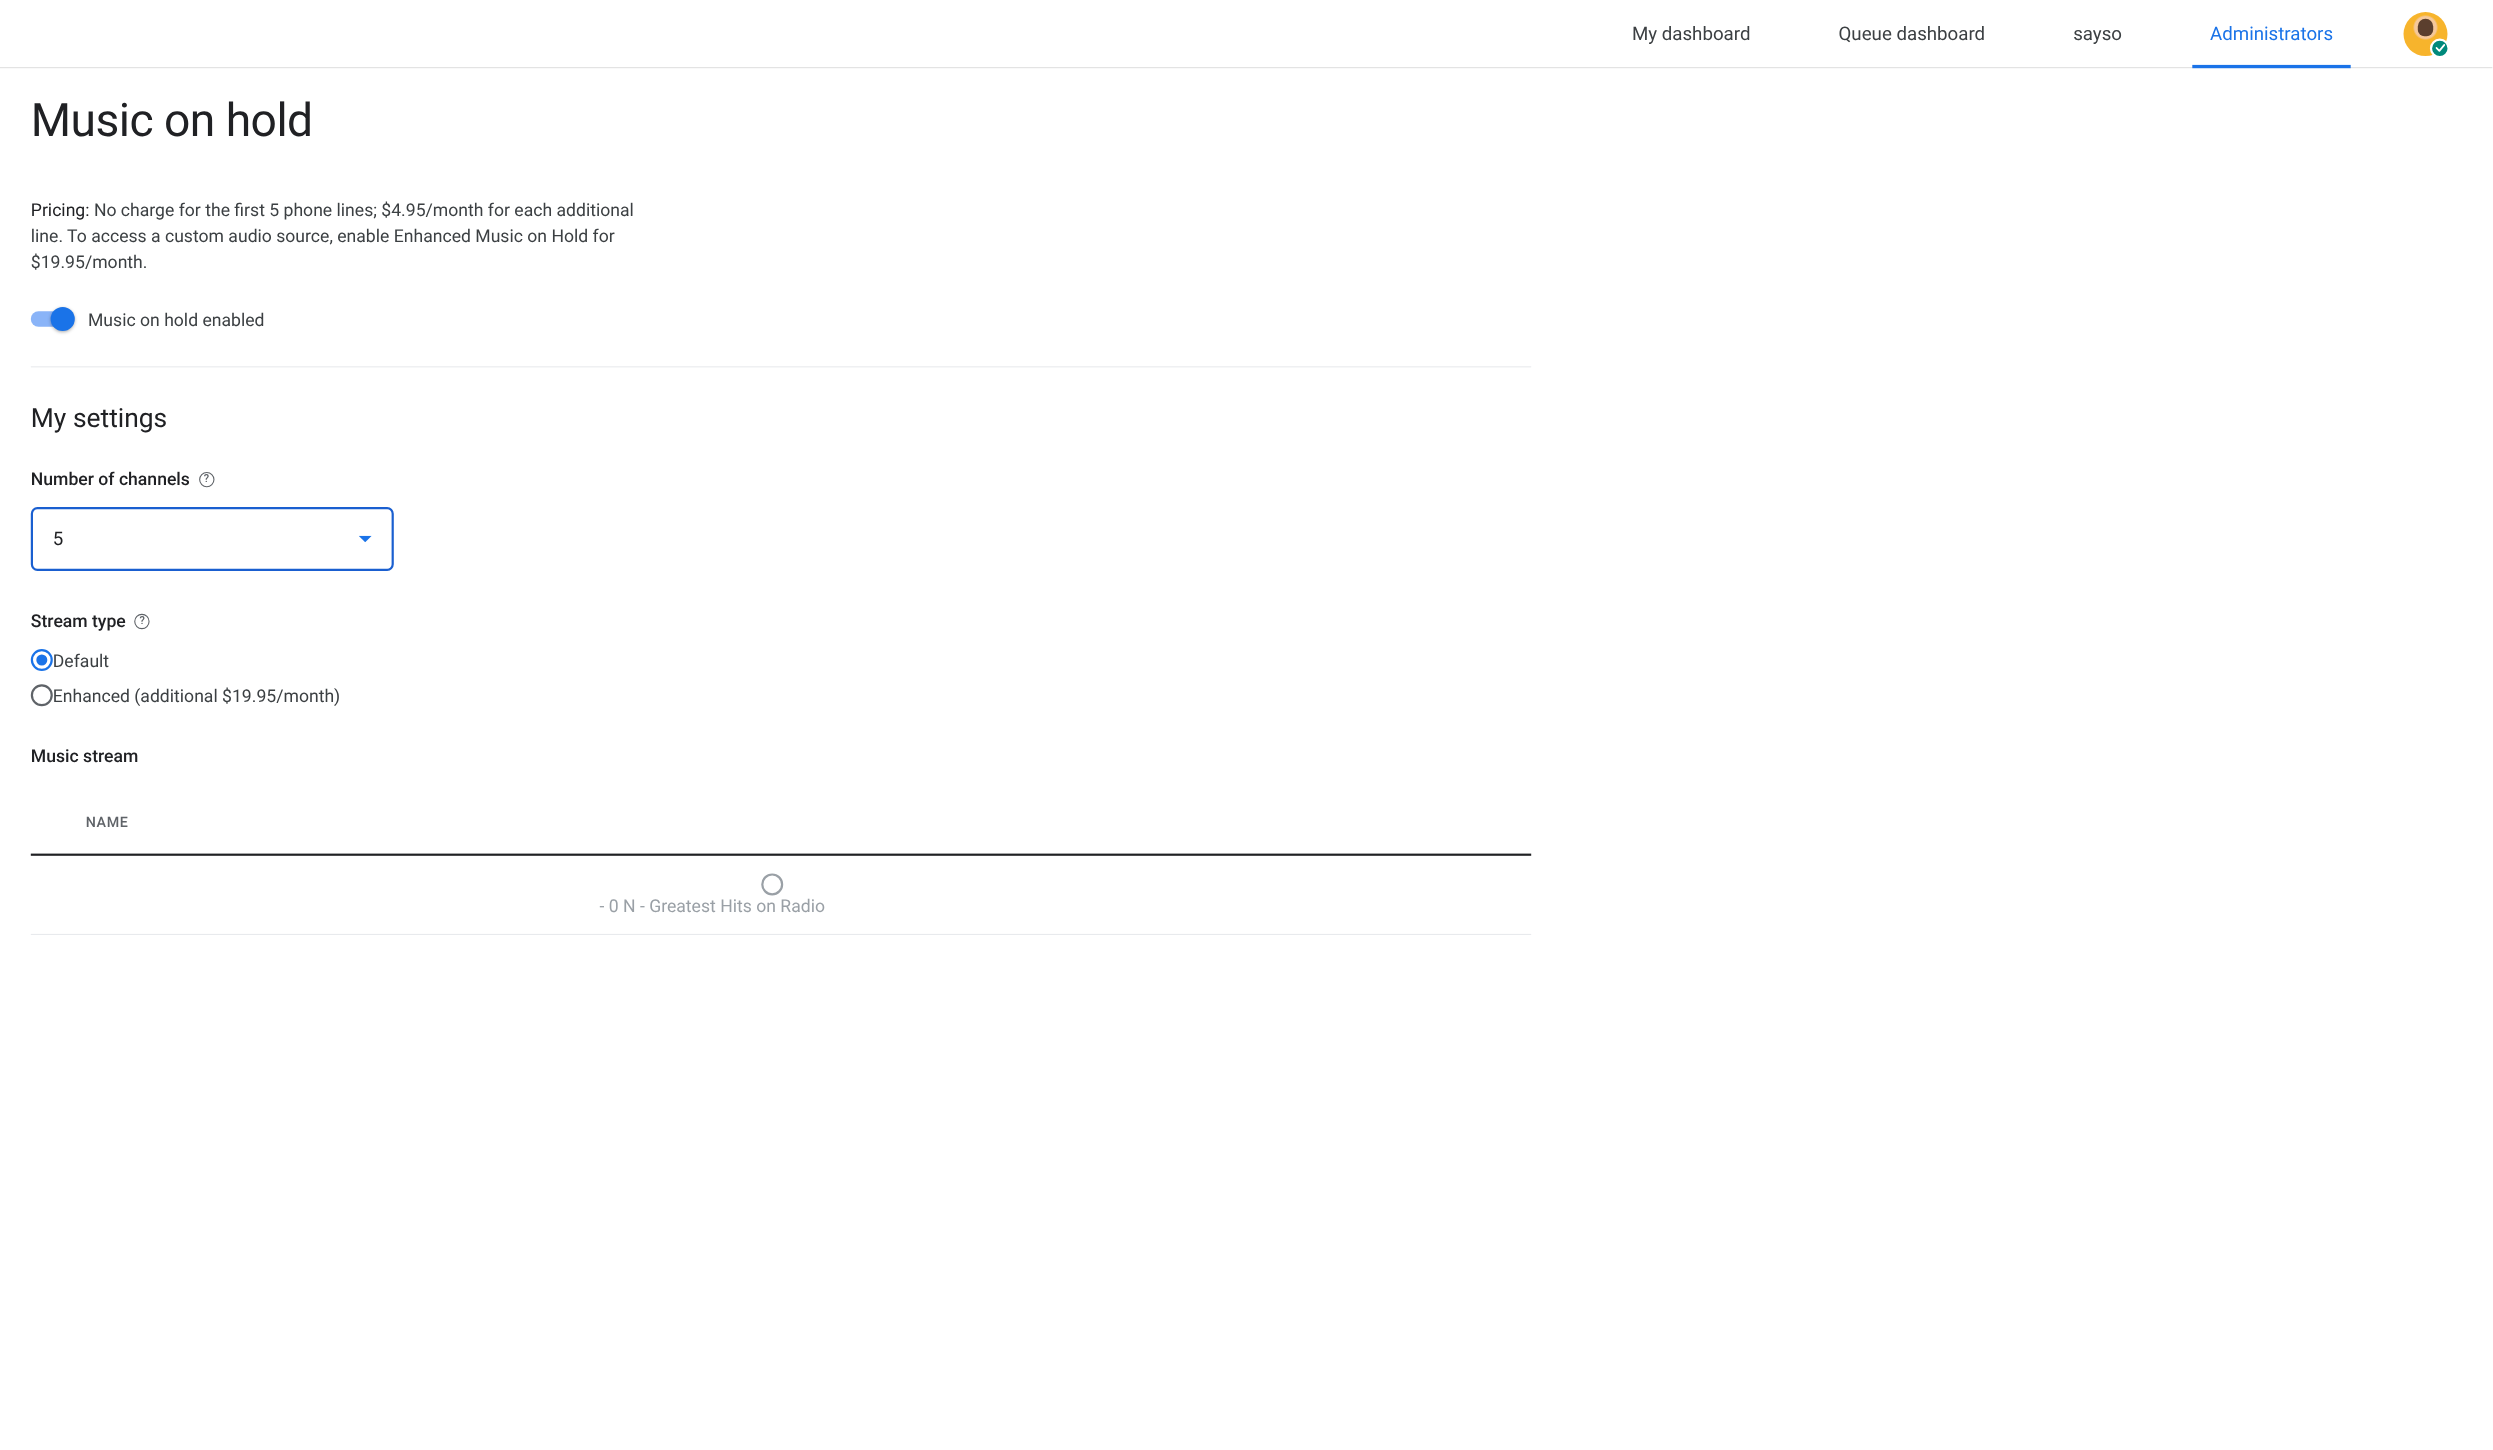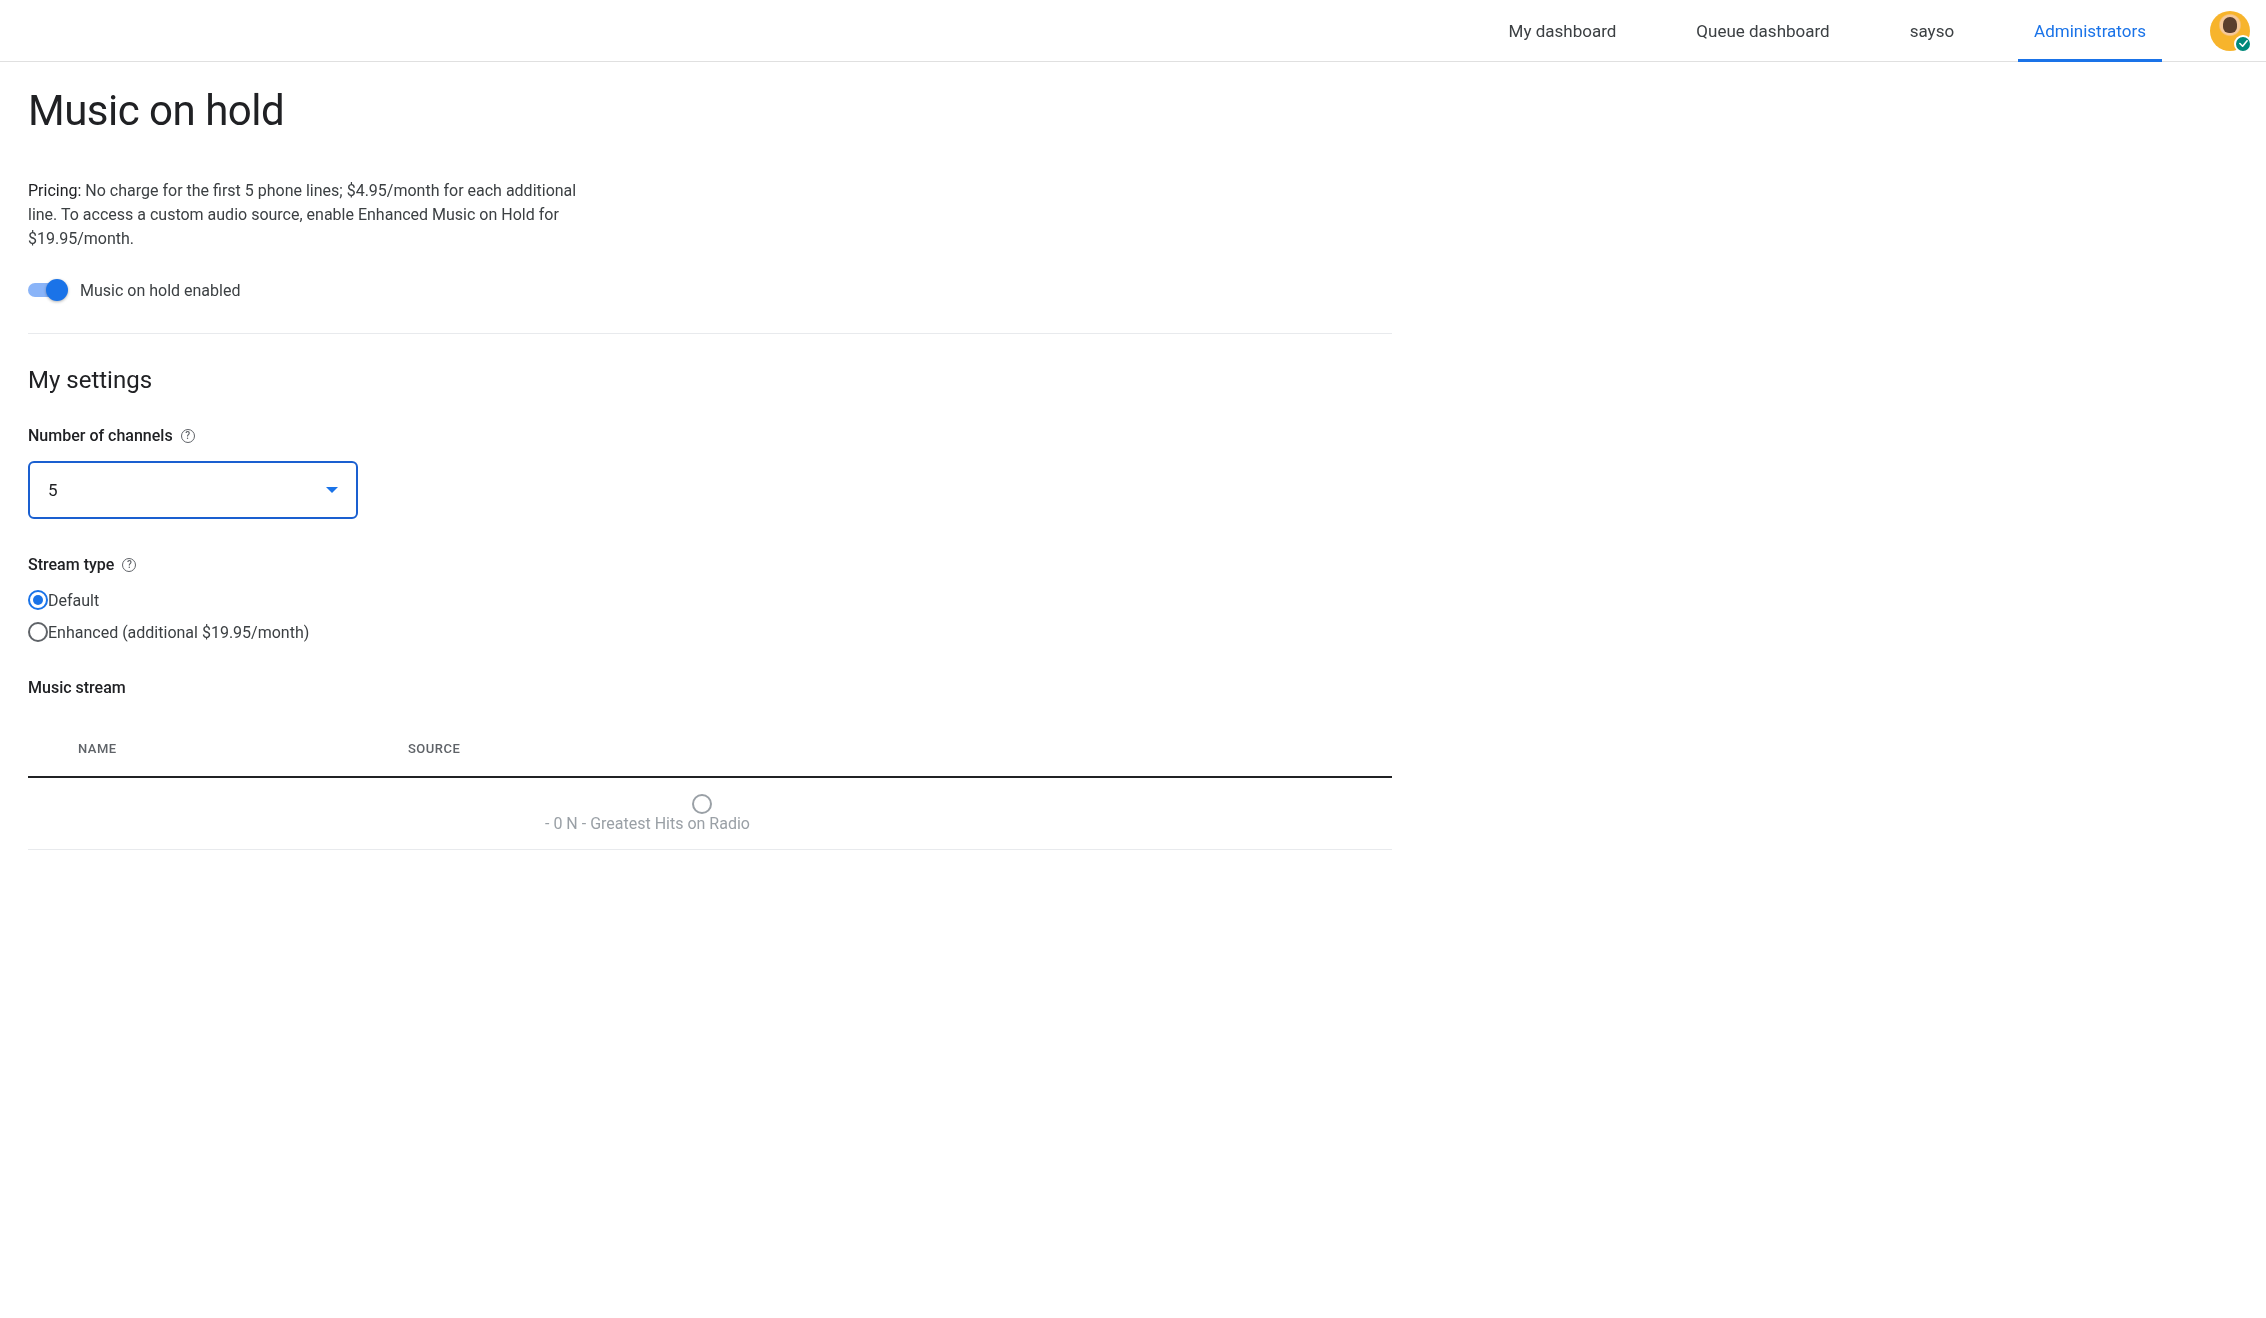--- a/index.html
+++ b/index.html
@@ -8,21 +8,21 @@
       background: #fff;
       color: #202124;
       font-size: 16px;
     }
     .header {
       display: flex;
       justify-content: flex-end;
       align-items: center;
       height: 62px;
       border-bottom: 1px solid #e0e0e0;
-      padding-right: 16px;
+      padding-right: 41px;
     }
     .tabs { display: flex; align-items: stretch; height: 100%; }
     .tab {
       display: flex;
       align-items: center;
       padding: 0 40px;
       font-size: 17px;
       color: #3c4043;
       cursor: pointer;
       position: relative;
@@ -198,21 +198,20 @@
   </div>
 
   <div class="field-group">
     <div class="field-label">
       <span>Music stream</span>
     </div>
     <div class="table">
       <div class="thead">
         <div class="col-radio"></div>
         <div class="col-name">NAME</div>
-        <div class="col-source">SOURCE</div>
       </div>
       <div class="trow">
         <div class="col-radio">
           <span class="radio unchecked"></span>
         </div>
         <div class="col-name">- 0 N - Greatest Hits on Radio</div>
       </div>
     </div>
   </div>
 

